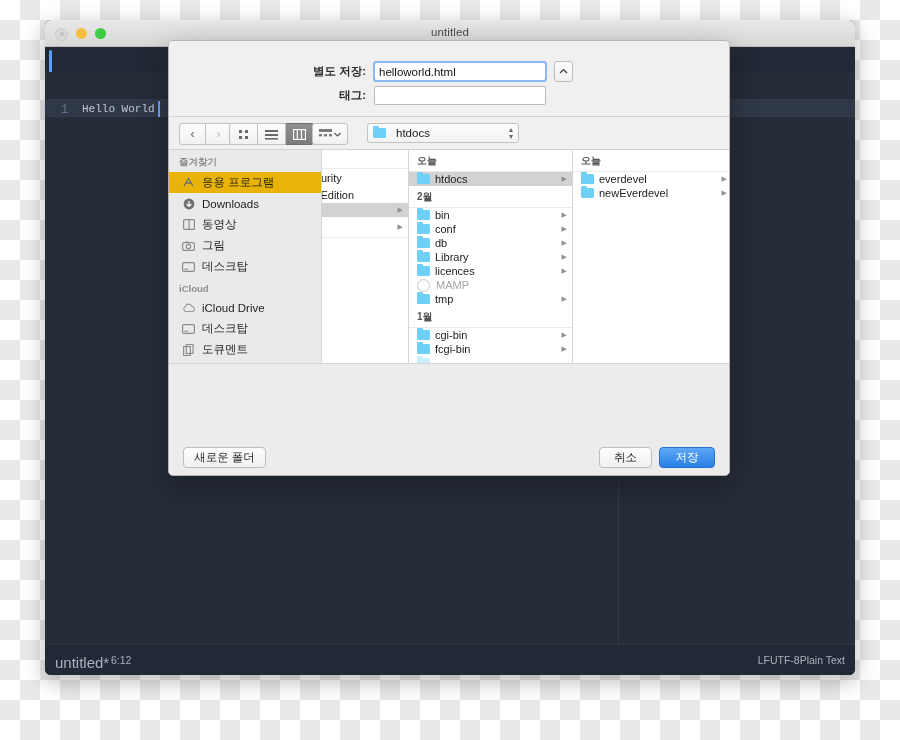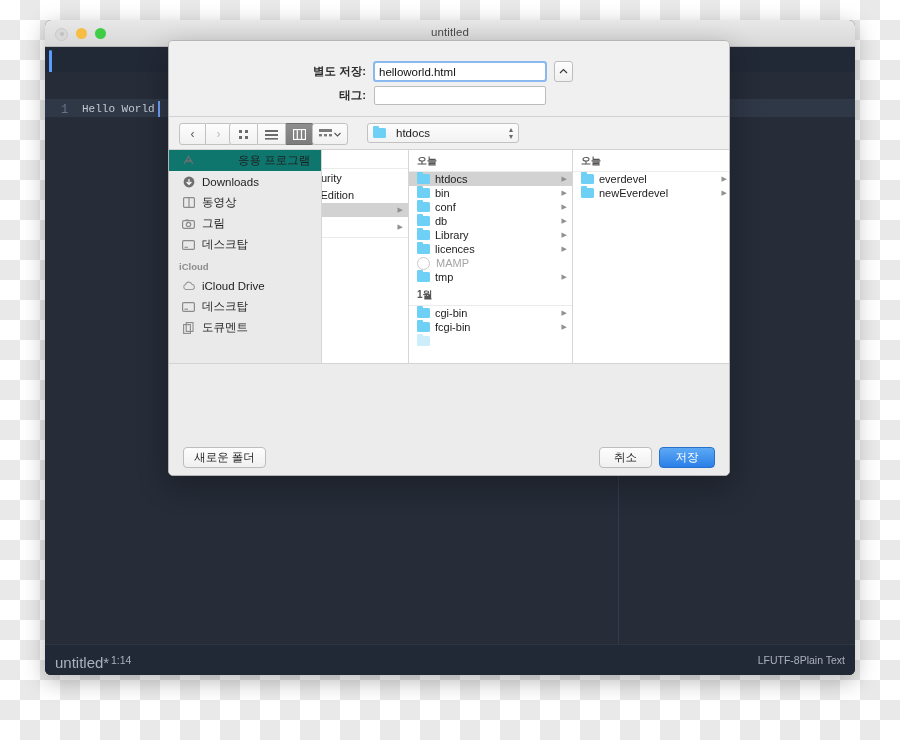--- a/index.html
+++ b/index.html
@@ -202,21 +202,21 @@
     overflow: hidden; flex-shrink: 0;
   }
   .sb-head {
     font-size: 9.5px; color: #8d8d8d; font-weight: 700;
     padding: 6px 0 3px 10px;
   }
   .sb-item {
     height: 21px; display: flex; align-items: center;
     padding-left: 12px; font-size: 11.5px; color: #1d1d1d;
   }
-  .sb-item.selected { background: #0f766e; gap: 36px; }
+  .sb-item.selected { background: #eab308; }
   .sb-ico { width: 15px; margin-right: 6px; display:flex; align-items:center; justify-content:center; color:#7d7d7d; font-size: 11px; }
   .col {
     height: 100%; overflow: hidden; position: relative;
     border-right: 1px solid #d6d6d6; flex-shrink: 0;
     background: #fff;
   }
   .col.c1 { width: 86px; }
   .col.c2 { width: 163px; }
   .col.c3 { width: 159px; }
   .grp-head {
@@ -291,21 +291,21 @@
       <div class="code-area">
         <div class="cur-line"></div>
       </div>
       <div class="ln">1</div>
       <div class="codeline">Hello World</div>
       <div class="caret"></div>
       <div class="split-divider"></div>
 
       <div class="statusbar">
         <div class="sb-left">untitled*</div>
-        <div class="sb-pos">1:14</div>
+        <div class="sb-pos">6:12</div>
         <div class="sb-right">
           <span>LF</span>
           <span>UTF-8</span>
           <span>Plain Text</span>
         </div>
       </div>
     </div>
   </div>
 
   <div class="save-dialog">
@@ -376,20 +376,21 @@
           <circle cx="4" cy="4" r="3.2" stroke="#8b8b8b" stroke-width="1.1" fill="none"></circle>
           <line x1="6.4" y1="6.4" x2="9.3" y2="9.3" stroke="#8b8b8b" stroke-width="1.2"></line>
         </svg>
         <span class="search-ph">검색</span>
       </div>
     </div>
 
     <div class="browser">
 
       <div class="sidebar">
+        <div class="sb-head">즐겨찾기</div>
 
         <div class="sb-item selected">
           <span class="sb-ico">
             <svg width="13" height="11" viewBox="0 0 13 11">
                 <path d="M2 9 L6.5 1.5 L11 9" stroke="#6f6f6f" stroke-width="1.3" fill="none"></path>
                 <line x1="3.5" y1="6" x2="9.5" y2="6" stroke="#6f6f6f" stroke-width="1.3"></line>
               </svg>
           </span>
           <span>응용 프로그램</span>
         </div>
@@ -484,20 +485,21 @@
       </div>
 
       <div class="col c2">
         <div class="grp-head">오늘</div>
         <div class="row selected">
           <span class="folder-ico"></span>
           <span>htdocs</span>
           <span class="disc">▶</span>
         </div>
 
+        <div class="grp-head">2월</div>
         <div class="row">
           <span class="folder-ico"></span>
           <span>bin</span>
           <span class="disc">▶</span>
         </div>
         <div class="row">
           <span class="folder-ico"></span>
           <span>conf</span>
           <span class="disc">▶</span>
         </div>

